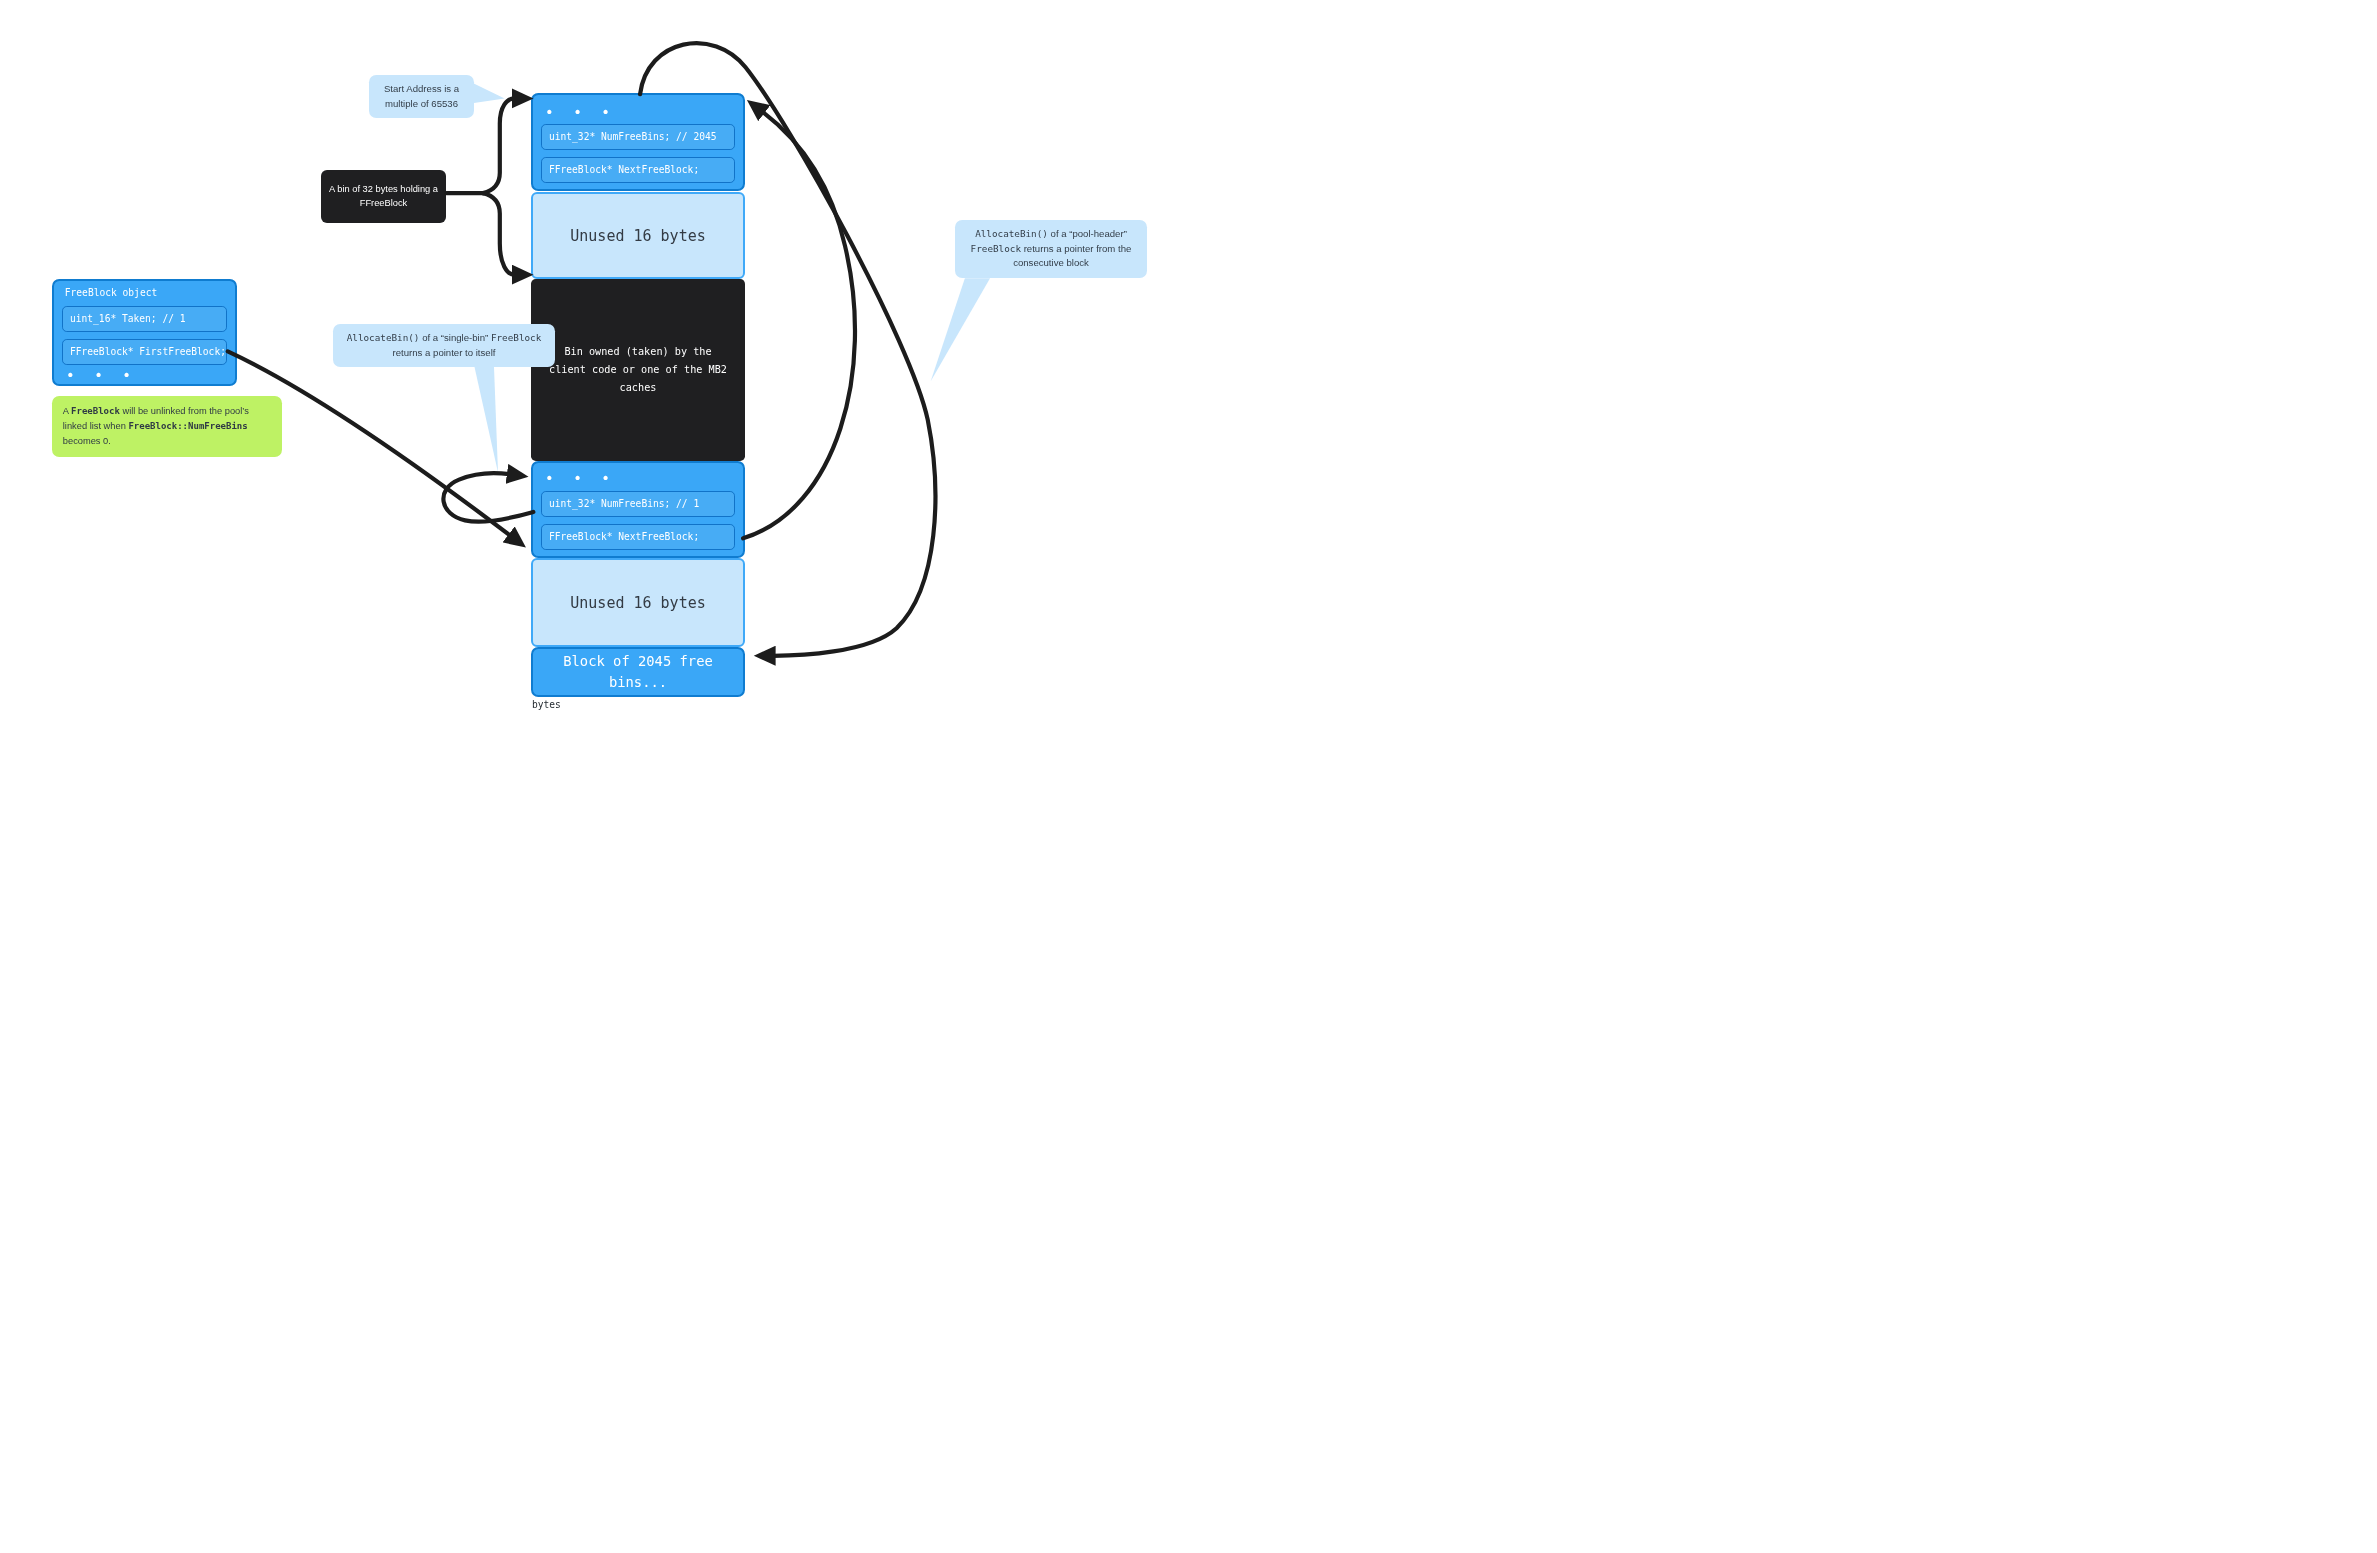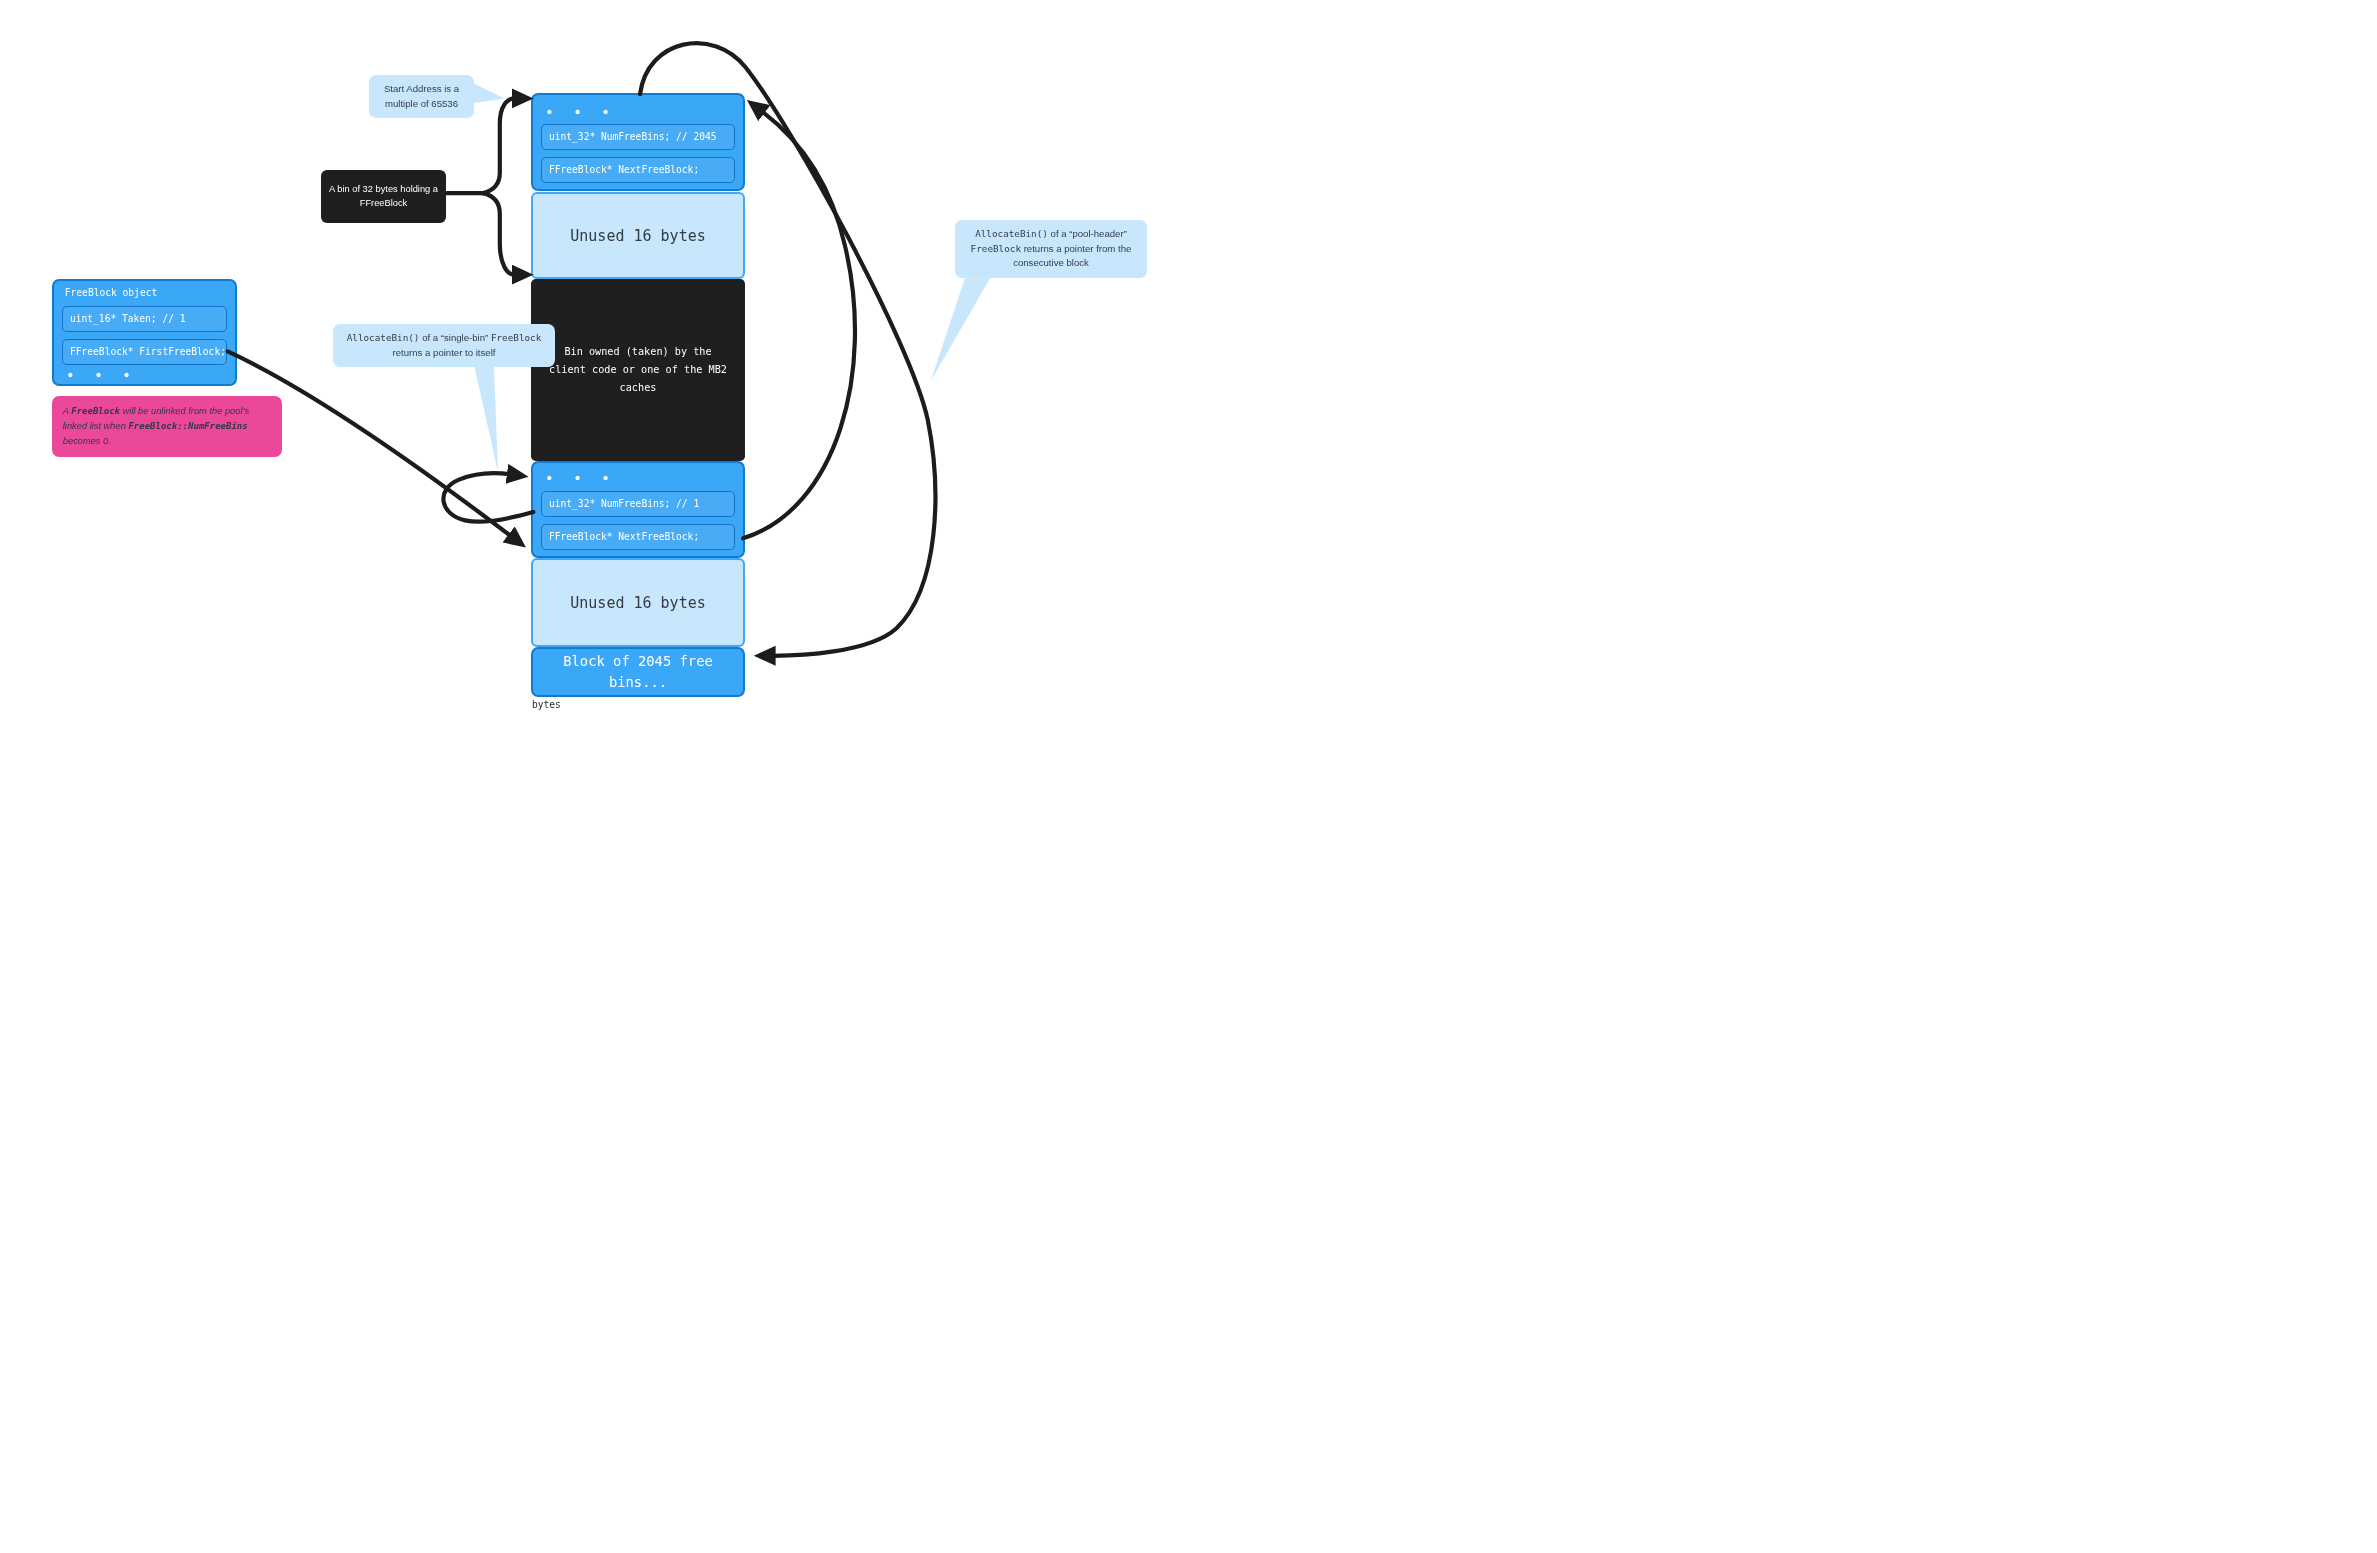--- a/index.html
+++ b/index.html
@@ -25,22 +25,22 @@
   .mem-label{color:#333B44;font-family:"DejaVu Sans Mono",monospace;font-size:15px;}
   .dark-label{color:#ffffff;font-family:"DejaVu Sans Mono",monospace;font-size:10.2px;
               text-align:center;line-height:1.75;padding:0 15.6px;}
   .big-label{color:#ffffff;font-family:"DejaVu Sans Mono",monospace;font-size:13.8px;
              text-align:center;line-height:1.5;padding:0 12px;}
 
   
   .callout{background:#C8E6FC;border-radius:7.2px;color:#333E49;font-size:9.6px;
            text-align:center;padding:7.2px 6px;line-height:1.5;z-index:2;}
   .callout .mono{font-size:9.3px;}
-  .note{background:#ec4899;border-radius:7.2px;color:#2F3A44;font-size:9.3px;
-        text-align:left;padding:7.8px 10.8px;line-height:1.62;z-index:2;font-style:italic;}
+  .note{background:#bef264;border-radius:7.2px;color:#2F3A44;font-size:9.3px;
+        text-align:left;padding:7.8px 10.8px;line-height:1.62;z-index:2;}
   .note .mono{font-size:9px;}
   .black-callout{background:#1F1F21;border-radius:6px;color:#fff;font-size:9.3px;
                  text-align:center;padding:0 7.2px;line-height:1.5;z-index:2;
                  display:flex;align-items:center;justify-content:center;}
   .caption{color:#1F262C;font-family:"DejaVu Sans Mono",monospace;font-size:9.6px;
            line-height:1.55;}
 
   .fpool-title{position:absolute;left:10.8px;top:6px;color:#fff;
                font-family:"DejaVu Sans Mono",monospace;font-size:9.6px;}
 

